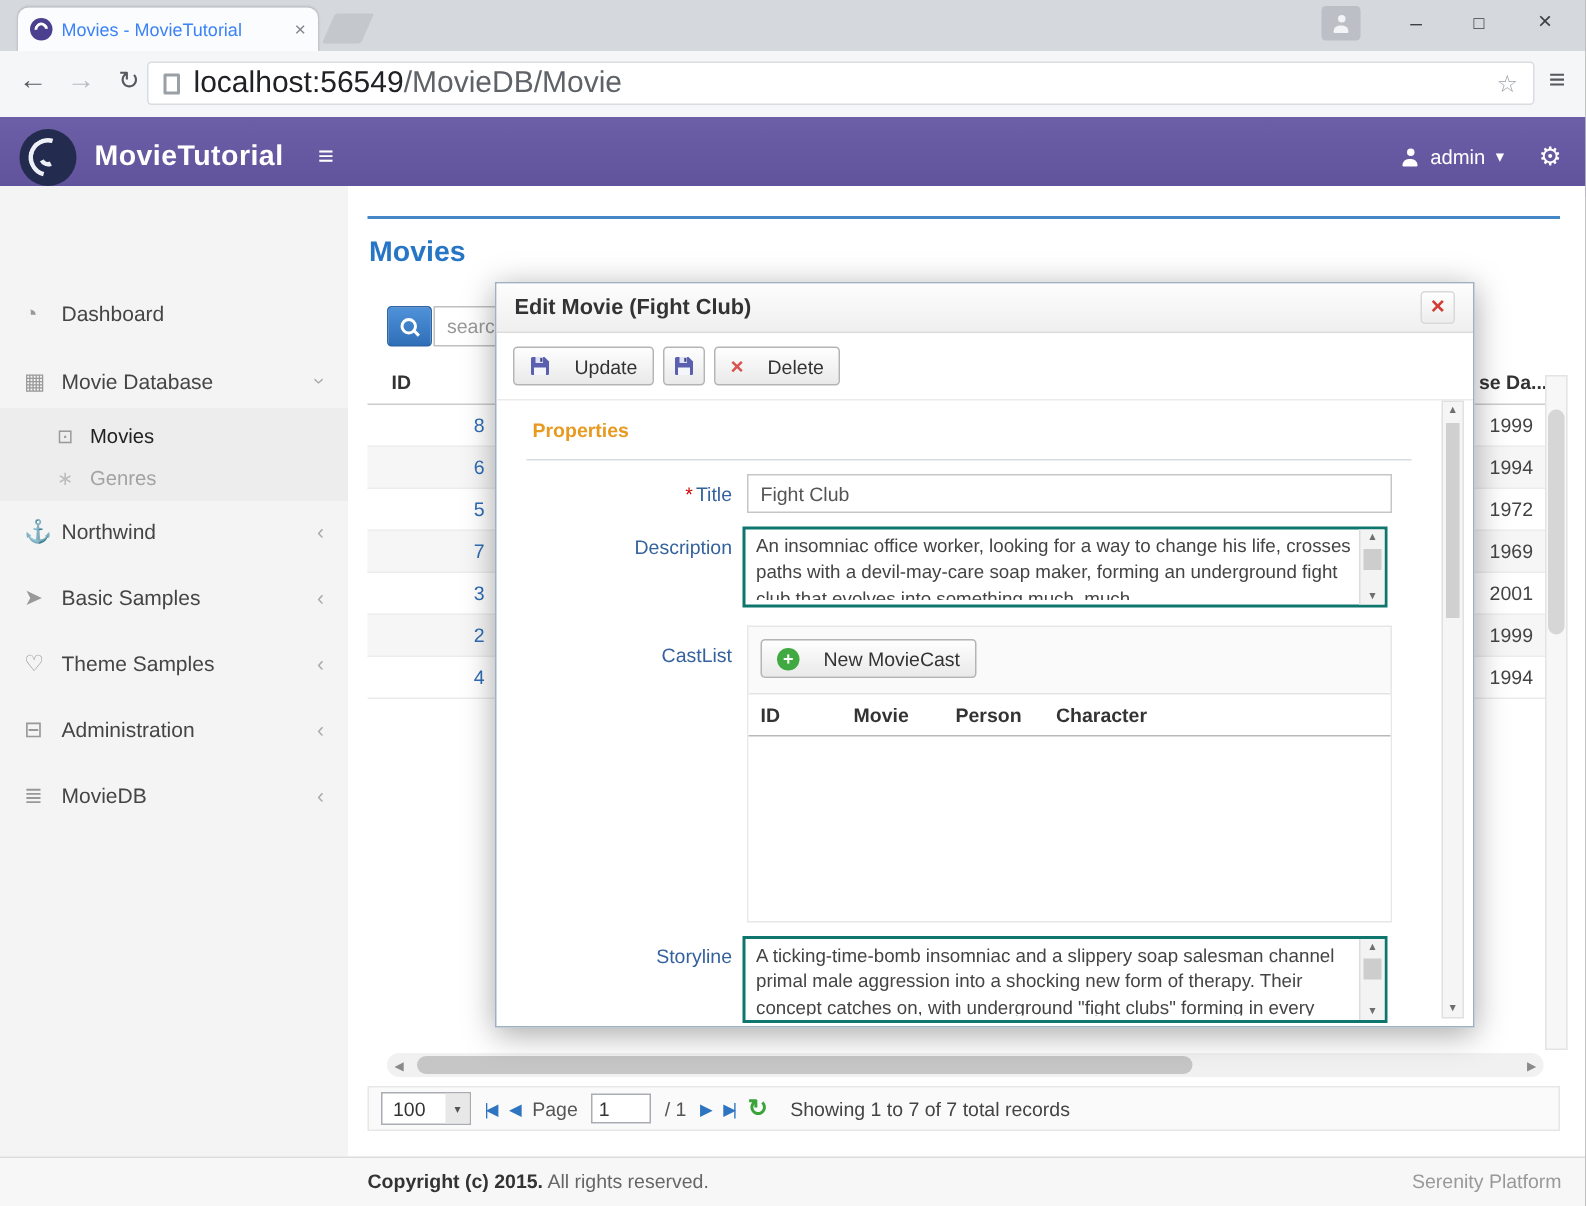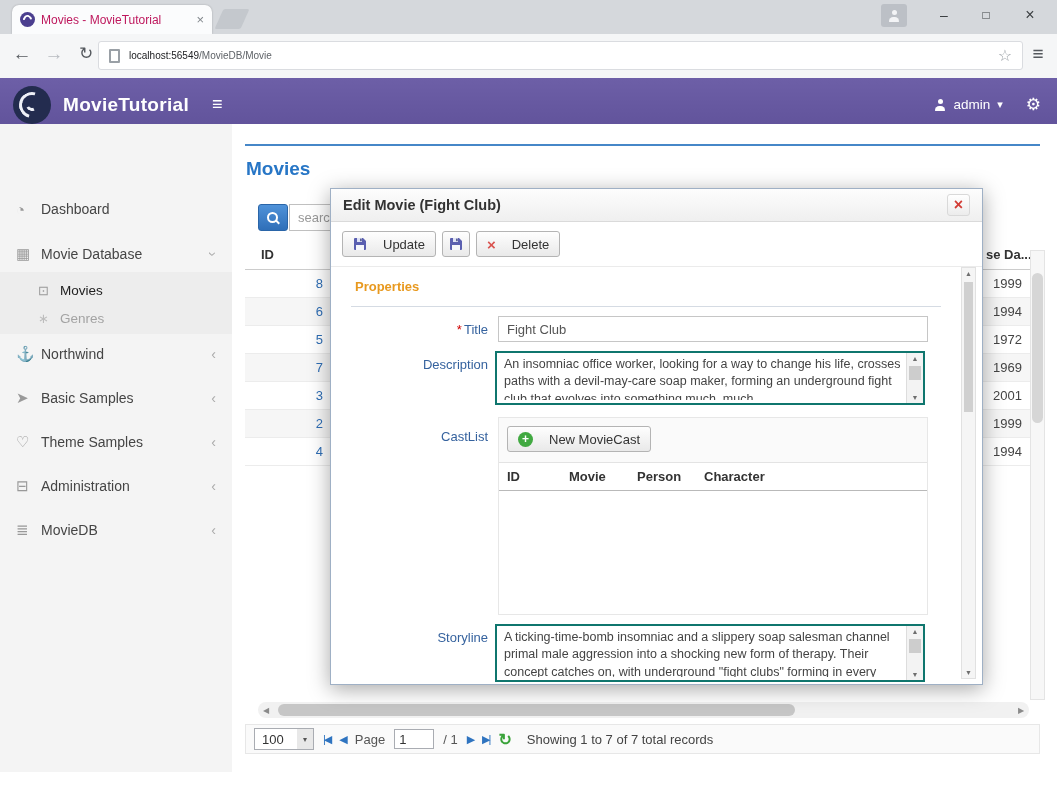--- a/index.html
+++ b/index.html
@@ -7,39 +7,39 @@
     font-family:"Liberation Sans",sans-serif;-webkit-font-smoothing:antialiased;}
 
   
   .titlebar{position:absolute;top:0;left:0;right:0;height:34px;background:#d5d8dc;}
   .tab{position:absolute;left:12px;top:5px;width:200px;height:29px;background:#fbfcfd;
     border-radius:7px 7px 0 0;box-shadow:0 0 2px rgba(0,0,0,.25);display:flex;align-items:center;
     padding:0 8px;gap:6px;box-sizing:border-box;}
   .favicon{width:15px;height:15px;border-radius:50%;background:#4b3f8f;position:relative;flex:none;}
   .favicon::after{content:"";position:absolute;inset:3px;border:2px solid transparent;
     border-top-color:#fff;border-left-color:#fff;border-radius:50%;transform:rotate(40deg);}
-  .tab-title{font-size:12px;color:#be185d;white-space:nowrap;overflow:hidden;flex:1;}
+  .tab-title{font-size:12px;color:#3b82f6;white-space:nowrap;overflow:hidden;flex:1;}
   .tab-close{font-size:13px;color:#80868b;line-height:1;}
   .newtab{position:absolute;left:219px;top:9px;width:26px;height:20px;background:#c4c8cd;
     transform:skewX(-24deg);border-radius:2px;}
   .profile-btn{position:absolute;right:150px;top:4px;width:26px;height:23px;background:#bcc0c6;
     border-radius:3px;display:flex;align-items:center;justify-content:center;color:#f3f4f6;}
   .win-btn{position:absolute;top:0;width:42px;height:30px;display:flex;align-items:center;
     justify-content:center;color:#3c4043;font-size:14px;}
   .win-min{right:92px;} .win-max{right:50px;font-size:12px;} .win-close{right:6px;font-size:16px;}
 
   .toolbar{position:absolute;top:34px;left:0;right:0;height:44px;background:#f5f6f7;
     border-bottom:1px solid #d7d9dc;}
   .navbtn{position:absolute;top:9px;width:28px;text-align:center;font-size:19px;color:#55595e;}
   .nav-back{left:8px;} .nav-fwd{left:40px;color:#b7bbc0;} .nav-reload{left:72px;font-size:17px;}
   .omnibox{position:absolute;left:98px;right:34px;top:7px;height:29px;background:#fff;
     border:1px solid #dadce0;border-radius:3px;display:flex;align-items:center;padding:0 10px;gap:9px;
     box-sizing:border-box;}
   .doc-icon{width:11px;height:14px;border:2px solid #9aa0a6;border-radius:1px;box-sizing:border-box;flex:none;}
-  .url{font-size:10px;color:#202124;white-space:nowrap;}
+  .url{font-size:20px;color:#202124;white-space:nowrap;}
   .url-path{color:#5f6368;}
   .star{margin-left:auto;font-size:16px;color:#9aa0a6;}
   .menu-btn{position:absolute;right:6px;top:9px;width:26px;text-align:center;font-size:19px;color:#55595e;}
 
   
   .appheader{position:absolute;top:78px;left:0;right:0;height:53px;
     background:linear-gradient(180deg,#6d5fa7,#60529a);display:flex;align-items:center;}
   .logo{width:38px;height:38px;margin-left:13px;border-radius:50%;background:#232c4f;position:relative;flex:none;}
   .logo::before{content:"";position:absolute;inset:6px;border:3px solid transparent;
     border-top-color:#eef0f7;border-left-color:#eef0f7;border-radius:50%;transform:rotate(-30deg);}
@@ -400,14 +400,18 @@
       </div>
     </div>
 
     <div class="dlg-vs">
       <span class="up">▲</span>
       <span class="th"></span>
       <span class="down">▼</span>
     </div>
   </div>
 
+  <div class="footer">
+    <span class="foot-left"><b>Copyright (c) 2015.</b><span> All rights reserved.</span></span>
+    <span class="foot-right">Serenity Platform</span>
+  </div>
 
 </div>
 
 </body></html>

